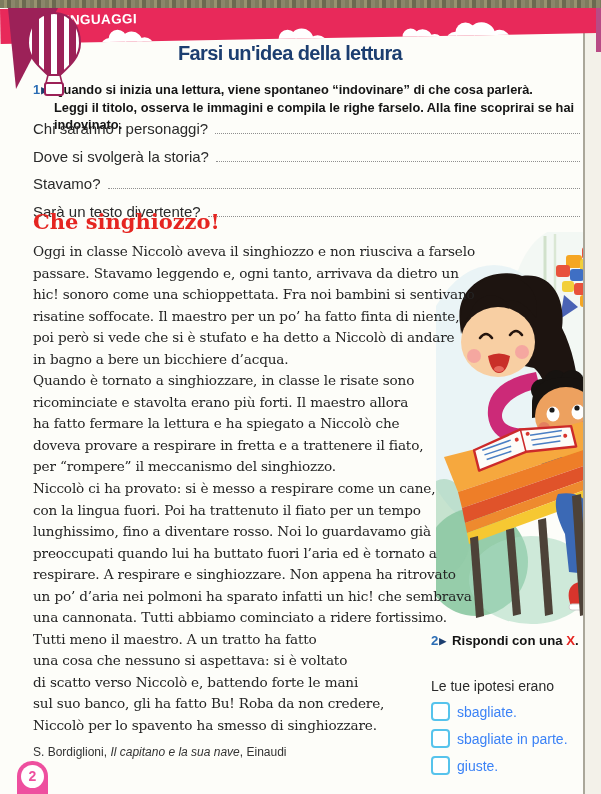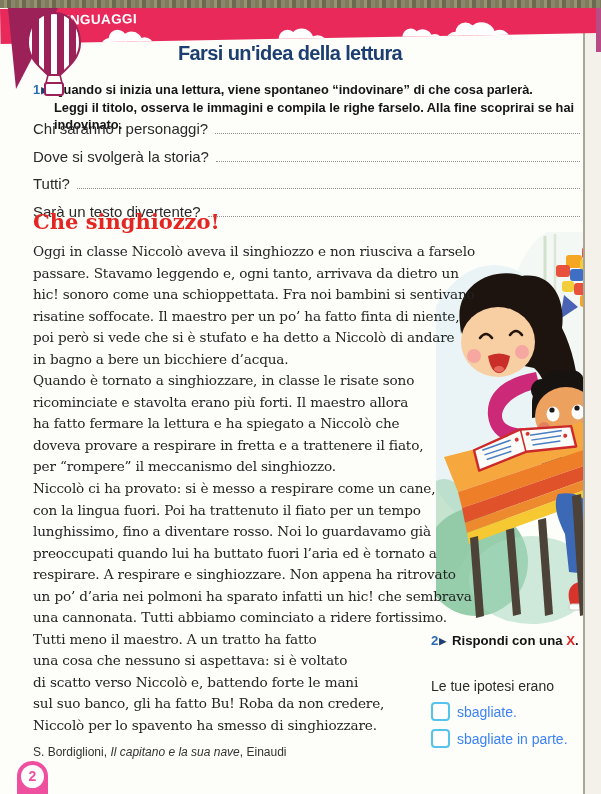--- a/index.html
+++ b/index.html
@@ -210,21 +210,21 @@
   <div class="questions">
     <div class="qrow">
       <span class="qlabel">Chi saranno i personaggi?</span>
       <span class="qline"></span>
     </div>
     <div class="qrow">
       <span class="qlabel">Dove si svolgerà la storia?</span>
       <span class="qline"></span>
     </div>
     <div class="qrow">
-      <span class="qlabel">Tutti?</span>
+      <span class="qlabel">Stavamo?</span>
       <span class="qline"></span>
     </div>
     <div class="qrow">
       <span class="qlabel">Sarà un testo divertente?</span>
       <span class="qline"></span>
     </div>
   </div>
 
   <div class="story-title">Che singhiozzo!</div>
   <div class="story-body">Oggi in classe Niccolò aveva il singhiozzo e non riusciva a farselo
@@ -261,19 +261,23 @@
     </div>
     <div class="ex2-intro">Le tue ipotesi erano</div>
     <div class="opt">
       <span class="chk"></span>
       <span class="opt-label">sbagliate.</span>
     </div>
     <div class="opt">
       <span class="chk"></span>
       <span class="opt-label">sbagliate in parte.</span>
     </div>
+    <div class="opt">
+      <span class="chk"></span>
+      <span class="opt-label">giuste.</span>
+    </div>
   </div>
 
   <div class="pin">
     <div class="pin-circle">2</div>
   </div>
 
 </div>
 
 </body></html>

